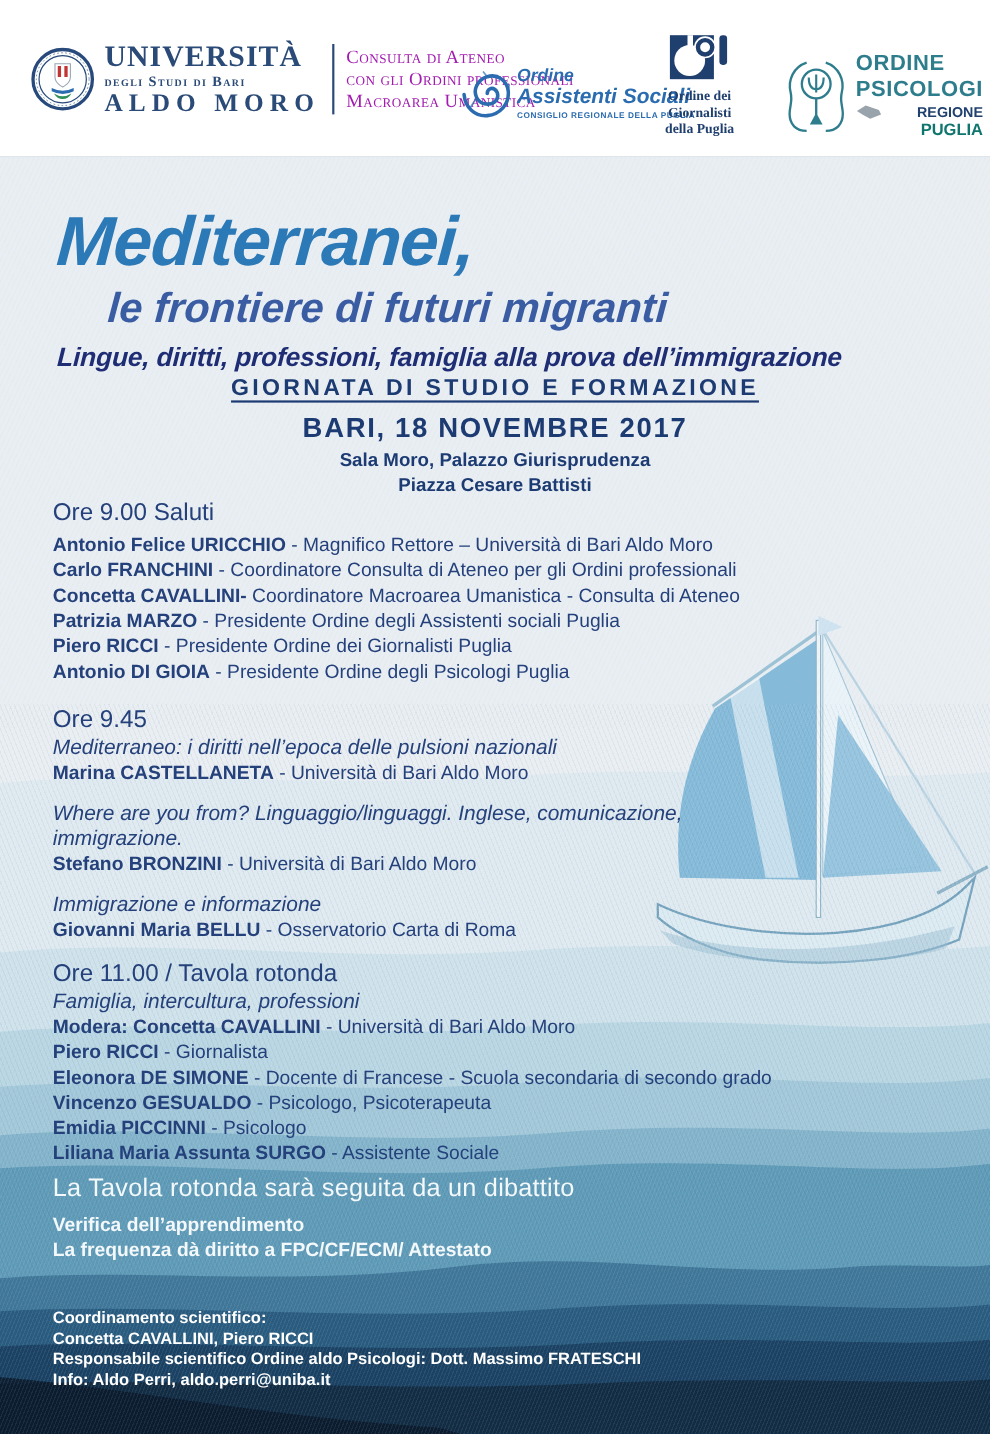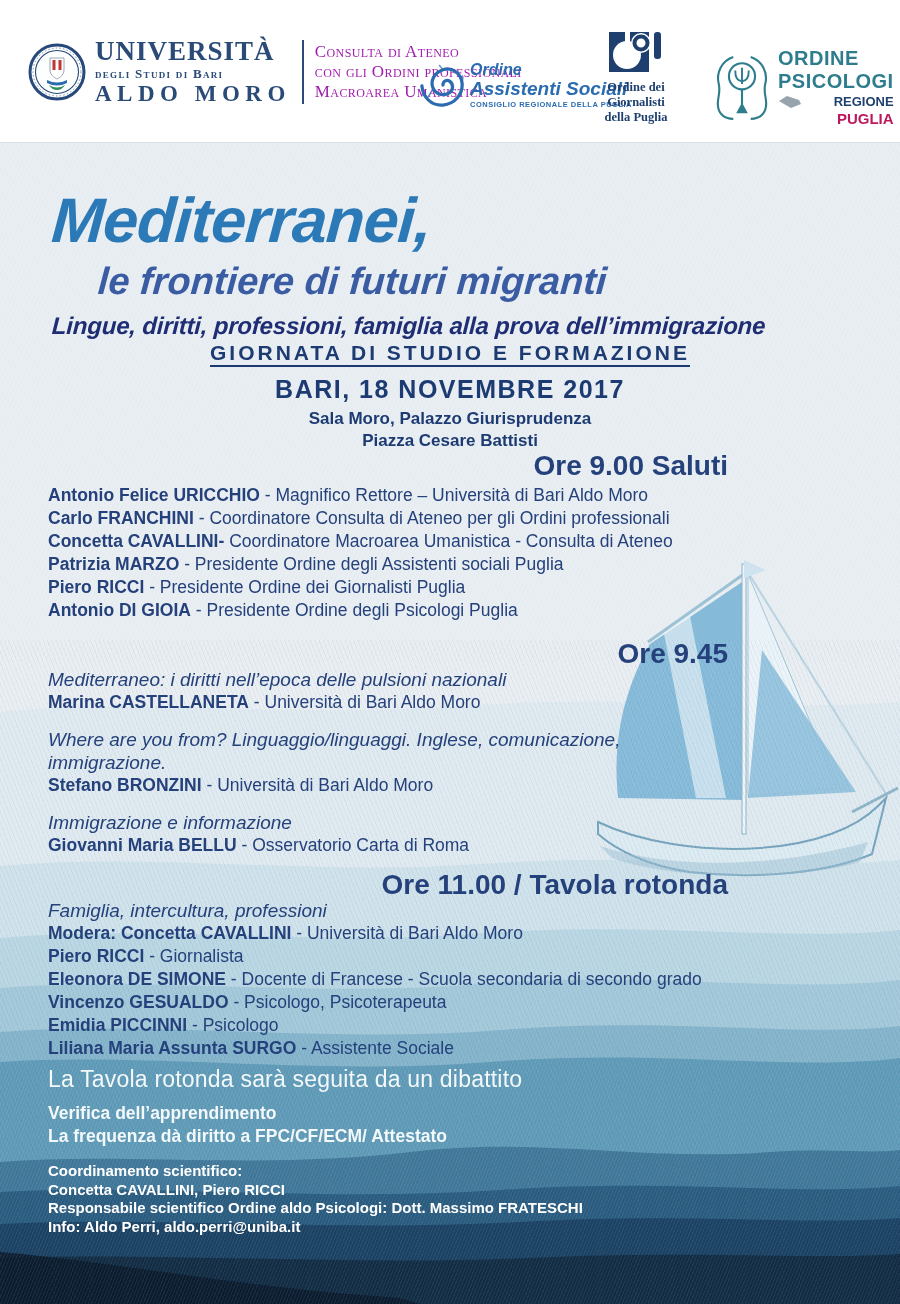--- a/index.html
+++ b/index.html
@@ -33,50 +33,50 @@
   .oas3{font-size:7.5px;font-weight:600;letter-spacing:.5px;margin-top:3px;}
   .odg{position:absolute;left:578px;top:28px;width:116px;text-align:center;color:#1f3f6e;z-index:3;}
   .odg-t{font-family:"Liberation Serif",serif;font-weight:700;font-size:12.5px;line-height:15px;}
   .odg-t.first{margin-top:4px;}
   .psy{position:absolute;left:712px;top:48px;display:flex;align-items:center;z-index:3;}
   .psy-text{margin-left:6px;line-height:1;}
   .p1,.p2{font-size:20px;font-weight:800;color:#2e7d8d;letter-spacing:.5px;}
   .p2{margin-top:3px;}
   .p-reg{display:flex;align-items:center;gap:4px;margin-top:3px;justify-content:space-between;}
   .p3{font-size:13px;font-weight:800;color:#20406e;}
-  .p4{font-size:15px;font-weight:800;color:#be185d;text-align:right;margin-top:2px;}
+  .p4{font-size:15px;font-weight:800;color:#0f766e;text-align:right;margin-top:2px;}
   
   .title{position:absolute;left:52px;top:184px;z-index:2;font-style:italic;font-weight:700;}
   .t-main{font-size:63px;color:#2b79b7;letter-spacing:-1px;transform:skewX(-4deg);transform-origin:left;}
   .t-sub{font-size:38px;color:#3a5ca3;margin-left:46px;margin-top:4px;transform:skewX(-4deg);transform-origin:left;}
   .t-tag{font-size:24px;color:#1f2e74;margin-top:9px;letter-spacing:-.2px;transform:skewX(-3deg);transform-origin:left;}
   
   .event{position:absolute;left:0;top:341px;width:900px;text-align:center;color:#1d3b73;z-index:2;}
   .e-kicker{font-size:21px;font-weight:700;letter-spacing:3px;text-decoration:underline;
     text-underline-offset:5px;text-decoration-thickness:2px;}
   .e-date{font-size:25px;font-weight:700;letter-spacing:1.5px;margin-top:10px;}
   .e-v{font-size:17px;font-weight:700;margin-top:5px;}
   .e-v + .e-v{margin-top:2px;}
   
   .program{position:absolute;left:48px;top:452px;width:680px;color:#25417b;z-index:2;}
-  .sec-h{font-size:28px;font-weight:700;line-height:28px;text-align:right;}
+  .sec-h{font-size:22px;font-weight:400;line-height:28px;}
   .sp{font-size:17.5px;line-height:23px;white-space:nowrap;}
   .sp .n{font-weight:700;margin-top:37px;}
   .sp .r{font-weight:400;}
   .talk-title{font-size:19px;font-style:italic;line-height:23px;max-width:600px;}
   .gap-lg{height:18px;}
   .gap-md{height:14px;}
   .gap-sm{height:4px;}
   
   .closing{position:absolute;left:48px;top:1064px;color:#f3f8fa;z-index:2;}
   .c1{font-size:23px;font-weight:400;line-height:30px;letter-spacing:.2px;}
   .c2{font-size:17.5px;font-weight:600;margin-top:9px;line-height:21px;}
   .c3{font-size:17.5px;font-weight:600;margin-top:2px;line-height:21px;}
   
-  .footer{position:absolute;left:48px;top:1162px;color:#ffffff;z-index:2;}
+  .footer{position:absolute;left:48px;top:1190px;color:#ffffff;z-index:2;}
   .f{font-size:15px;font-weight:700;line-height:18.5px;}
 </style>
 </head>
 <body>
 
 <div class="poster">
 
   <svg class="sea-svg" width="900" height="1304" viewBox="0 0 900 1304" aria-hidden="true">
     <g>
       <path d="M0,712 C140,698 300,718 460,706 C620,694 770,712 900,702 L900,1304 L0,1304 Z" fill="#dfeaf0"></path>

